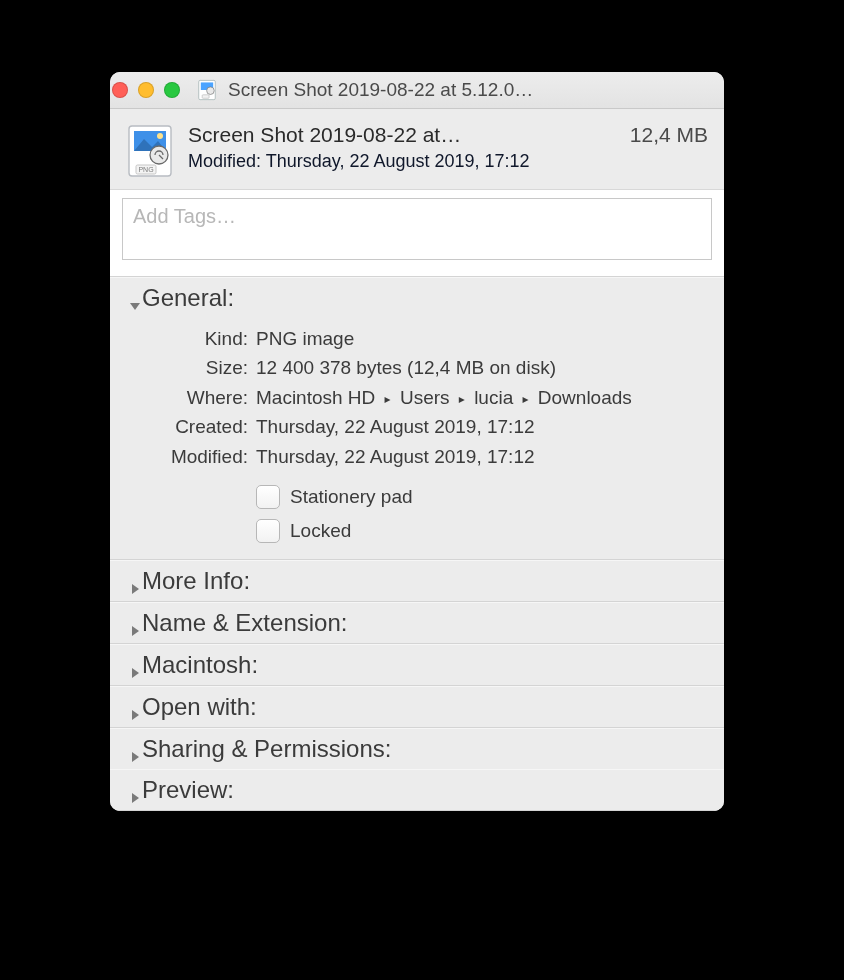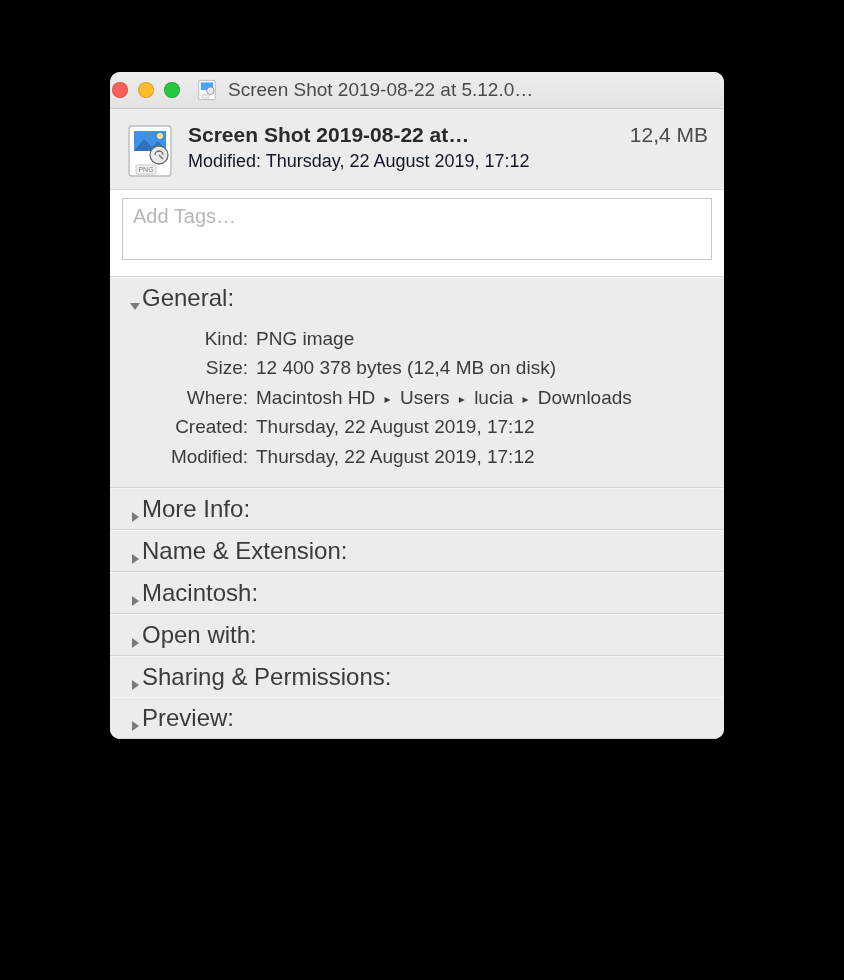--- a/index.html
+++ b/index.html
@@ -71,21 +71,21 @@
     margin-top: 2px;
   }
   .header-text { flex: 1; min-width: 0; }
   .header-line1 {
     display: flex;
     gap: 14px;
     align-items: baseline;
   }
   .file-name {
     font-size: 21px;
-    font-weight: 700;
+    font-weight: 400;
     color: #2a2a2a;
     white-space: nowrap;
     overflow: hidden;
     text-overflow: ellipsis;
     flex: 1;
     min-width: 0;
   }
   .file-size {
     font-size: 21px;
     color: #4a4a4a;
@@ -278,20 +278,30 @@
       </div>
       <div class="kv">
         <span class="k">Created:</span>
         <span class="v">Thursday, 22 August 2019, 17:12</span>
       </div>
       <div class="kv">
         <span class="k">Modified:</span>
         <span class="v">Thursday, 22 August 2019, 17:12</span>
       </div>
 
+      <div class="checks">
+        <div class="check-row">
+          <div class="checkbox" role="checkbox" aria-checked="false"></div>
+          <span>Stationery pad</span>
+        </div>
+        <div class="check-row">
+          <div class="checkbox" role="checkbox" aria-checked="false"></div>
+          <span>Locked</span>
+        </div>
+      </div>
     </div>
   </div>
 
   <div class="section">
     <div class="section-header">
       <span class="disclosure">
         <svg width="14" height="14" viewBox="0 0 14 14">
             <polygon points="4,2 11,7 4,12" fill="#7a7a7a"></polygon>
           </svg>
       </span>

